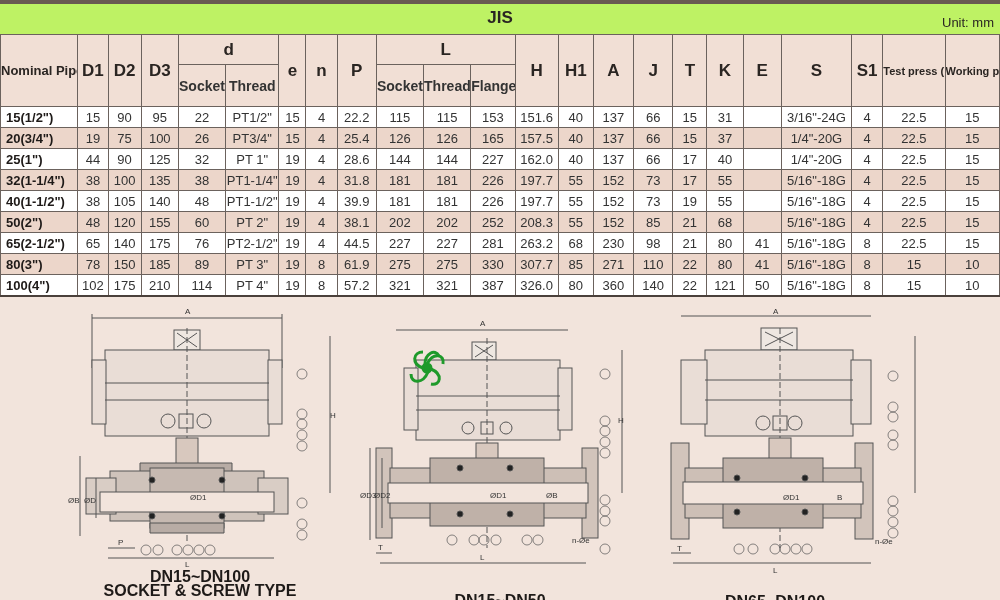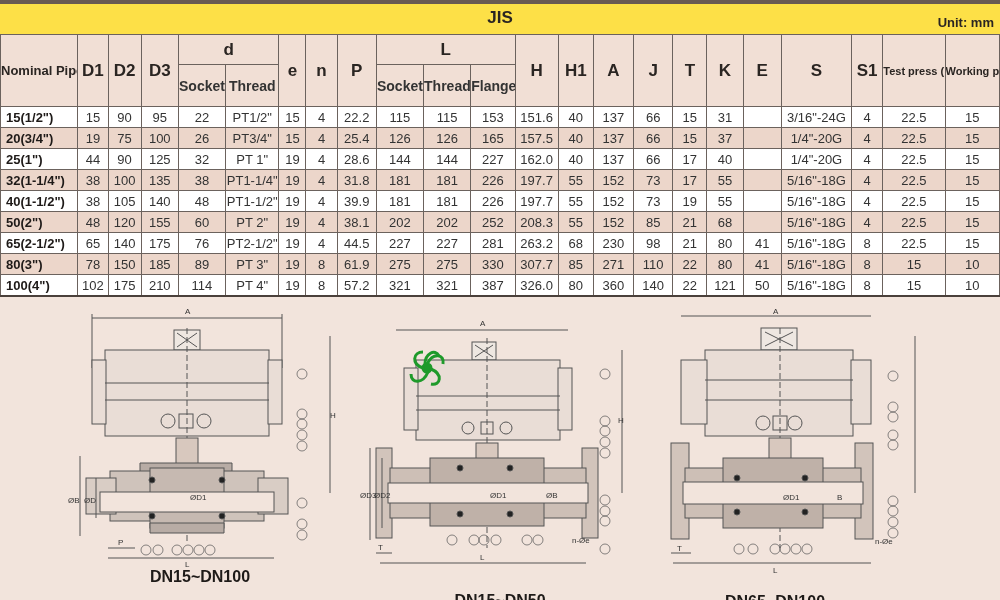--- a/index.html
+++ b/index.html
@@ -1,20 +1,20 @@
 <!DOCTYPE html>
 <html><head>
 <meta charset="utf-8">
 <style>
   html,body{margin:0;padding:0;}
   body{width:1000px;height:600px;overflow:hidden;background:#f2e4dc;font-family:"Liberation Sans",sans-serif;color:#2a2522;position:relative;}
   .topbar{position:absolute;left:0;top:0;width:1000px;height:4px;background:#6a5a52;}
-  .titlebar{position:absolute;left:0;top:4px;width:1000px;height:30px;background:#fde047;}
+  .titlebar{position:absolute;left:0;top:4px;width:1000px;height:30px;background:#bef264;}
   .titlebar .title{position:absolute;left:0;width:1000px;top:4px;text-align:center;font-weight:bold;font-size:17px;}
-  .titlebar .unit{position:absolute;right:6px;top:11px;font-weight:bold;font-size:13px;}
+  .titlebar .unit{position:absolute;right:6px;top:11px;font-weight:normal;font-size:13px;}
   table.spec{position:absolute;left:0;top:34px;width:1000px;border-collapse:collapse;table-layout:fixed;}
   table.spec th, table.spec td{border:1px solid #6b625d;text-align:center;padding:0;overflow:hidden;white-space:nowrap;}
   table.spec th{background:#f1dfd5;font-weight:bold;}
   .h-big{font-size:17px;}
   .h-sub{font-size:14px;font-weight:normal;color:#333;}
   .h-small{font-size:11px;text-align:left;padding-left:4px;line-height:14px;white-space:normal;}
   .h-nom{font-size:13px;line-height:16px;text-align:left;padding-left:6px;white-space:normal;}
   table.spec td{font-size:13px;height:20px;color:#333;}
   table.spec tr.odd td{background:#ffffff;}
   table.spec tr.even td{background:#ecd6ca;}
@@ -379,20 +379,21 @@
         <circle cx="86" cy="242" r="5" fill="none"></circle>
           <circle cx="98" cy="242" r="5" fill="none"></circle>
           <circle cx="117" cy="242" r="5" fill="none"></circle>
           <circle cx="128" cy="242" r="5" fill="none"></circle>
           <circle cx="139" cy="242" r="5" fill="none"></circle>
           <circle cx="150" cy="242" r="5" fill="none"></circle>
       </g>
     </svg>
     <div class="caption" style="left:0;top:262px;width:280px;">
       <div>DN15~DN100</div>
+      <div>SOCKET &amp; SCREW TYPE</div>
     </div>
   </div>
 
   <div class="fig" style="left:360px;width:280px;height:292px;">
     <svg width="280" height="265" viewBox="0 0 280 265">
       <g stroke="#555" fill="none" stroke-width="1">
         <line x1="36" y1="22" x2="208" y2="22"></line>
         <rect x="112" y="34" width="24" height="18" fill="#eee7e1"></rect>
           <path d="M115 37 L133 49 M133 37 L115 49"></path>
         <rect x="56" y="52" width="144" height="80" fill="#e9ddd6"></rect>

